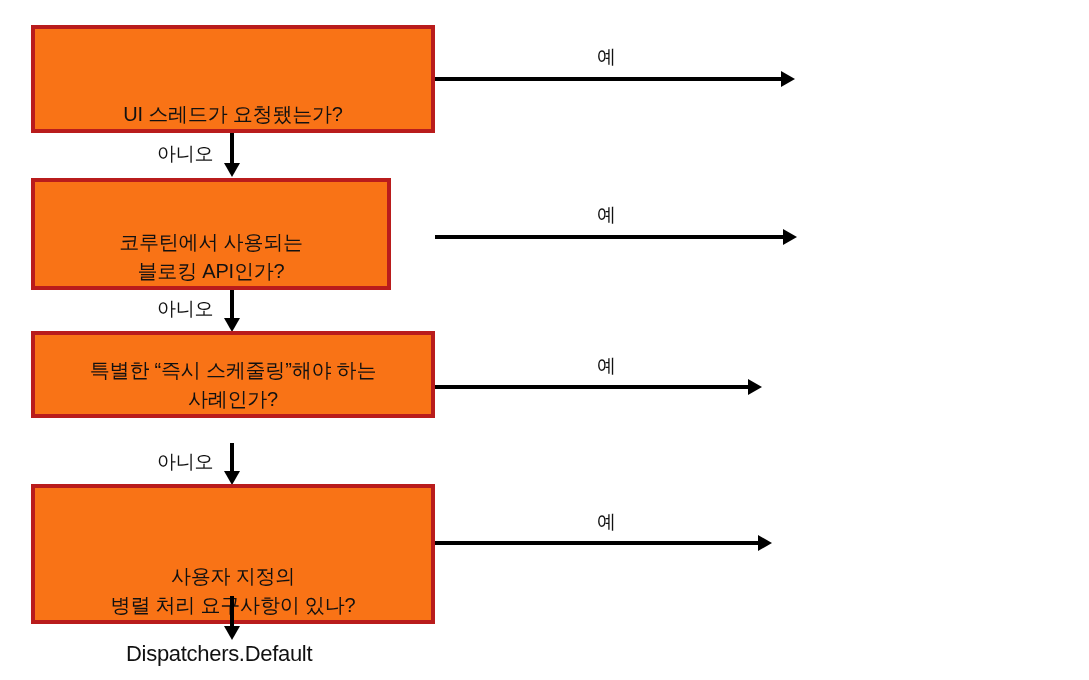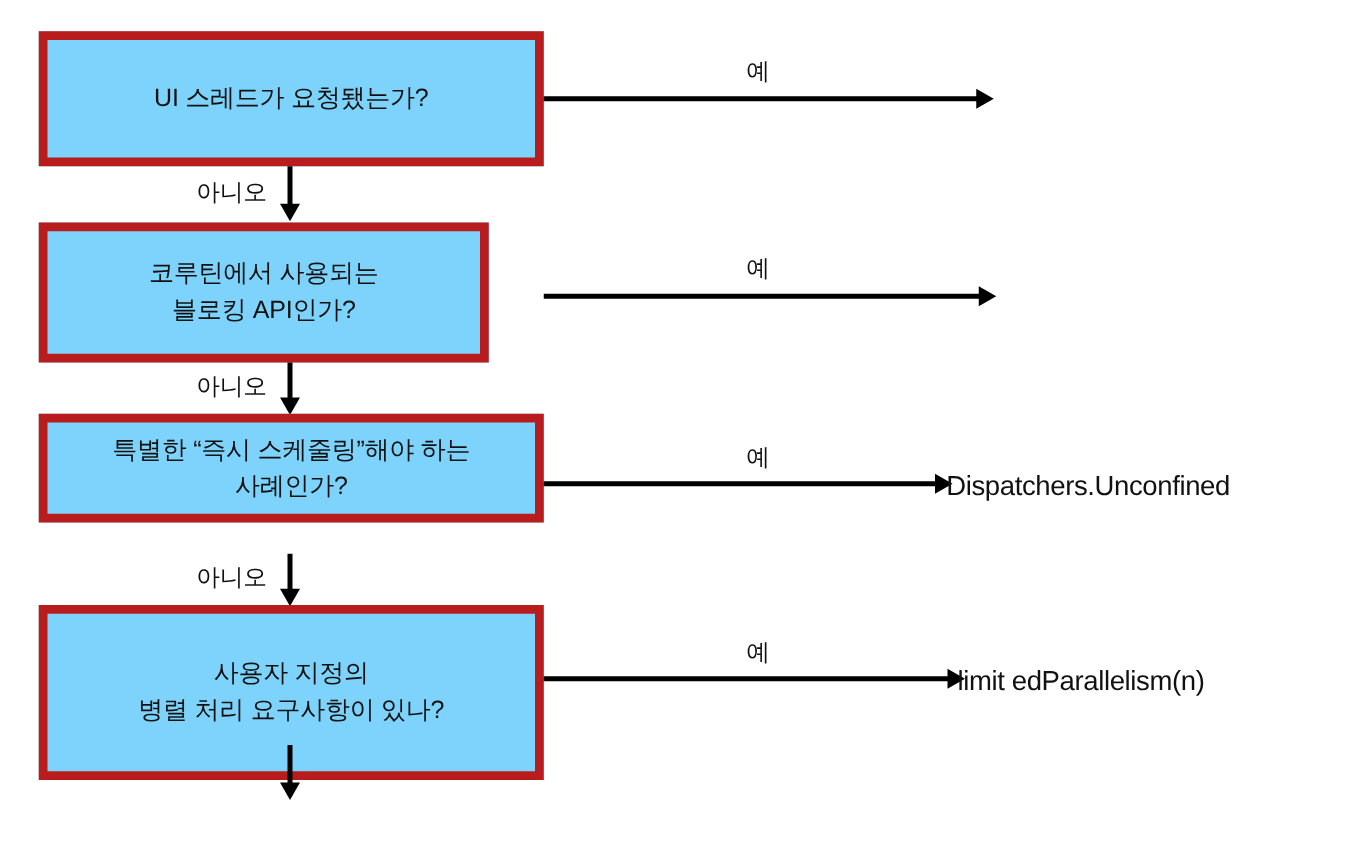--- a/index.html
+++ b/index.html
@@ -13,24 +13,24 @@
   #canvas {
     position: relative;
     width: 1089px;
     height: 680px;
     background: #ffffff;
     overflow: hidden;
   }
   .decision-box {
     position: absolute;
     box-sizing: border-box;
-    background: #7dd3fc;
-    border: 7px solid #b91c1c;
+    background: #f97316;
+    border: 4px solid #b91c1c;
     display: flex;
-    align-items: center;
+    align-items: flex-end;
     justify-content: center;
     text-align: center;
     color: #111111;
     font-size: 20px;
     line-height: 1.45;
     letter-spacing: -0.2px;
   }
   .decision-box .box-text {
     display: block;
     padding: 0 10px;
@@ -108,33 +108,32 @@
   <div class="edge-label" style="left:157px; top:296px;">아니오</div>
 
   <div class="decision-box" style="left:31px; top:331px; width:404px; height:87px;">
     <span class="box-text">특별한 “즉시 스케줄링”해야 하는
 사례인가?</span>
   </div>
 
   <div class="h-line" style="left:435px; top:385px; width:315px;"></div>
   <div class="arrowhead-right" style="left:748px; top:379px;"></div>
   <div class="edge-label" style="left:597px; top:353px;">예</div>
-  <div class="terminal-label" style="left:757px; top:376px;">Dispatchers.Unconfined</div>
 
   <div class="v-line" style="left:230px; top:443px; height:32px;"></div>
   <div class="arrowhead-down" style="left:224px; top:471px;"></div>
   <div class="edge-label" style="left:157px; top:449px;">아니오</div>
 
   <div class="decision-box" style="left:31px; top:484px; width:404px; height:140px;">
     <span class="box-text">사용자 지정의
 병렬 처리 요구사항이 있나?</span>
   </div>
 
   <div class="h-line" style="left:435px; top:541px; width:325px;"></div>
   <div class="arrowhead-right" style="left:758px; top:535px;"></div>
   <div class="edge-label" style="left:597px; top:509px;">예</div>
-  <div class="terminal-label" style="left:766px; top:532px;">limit edParallelism(n)</div>
 
   <div class="v-line" style="left:230px; top:596px; height:34px;"></div>
   <div class="arrowhead-down" style="left:224px; top:626px;"></div>
 
+  <div class="terminal-label" style="left:126px; top:641px;">Dispatchers.Default</div>
 
 </div>
 
 </body></html>

